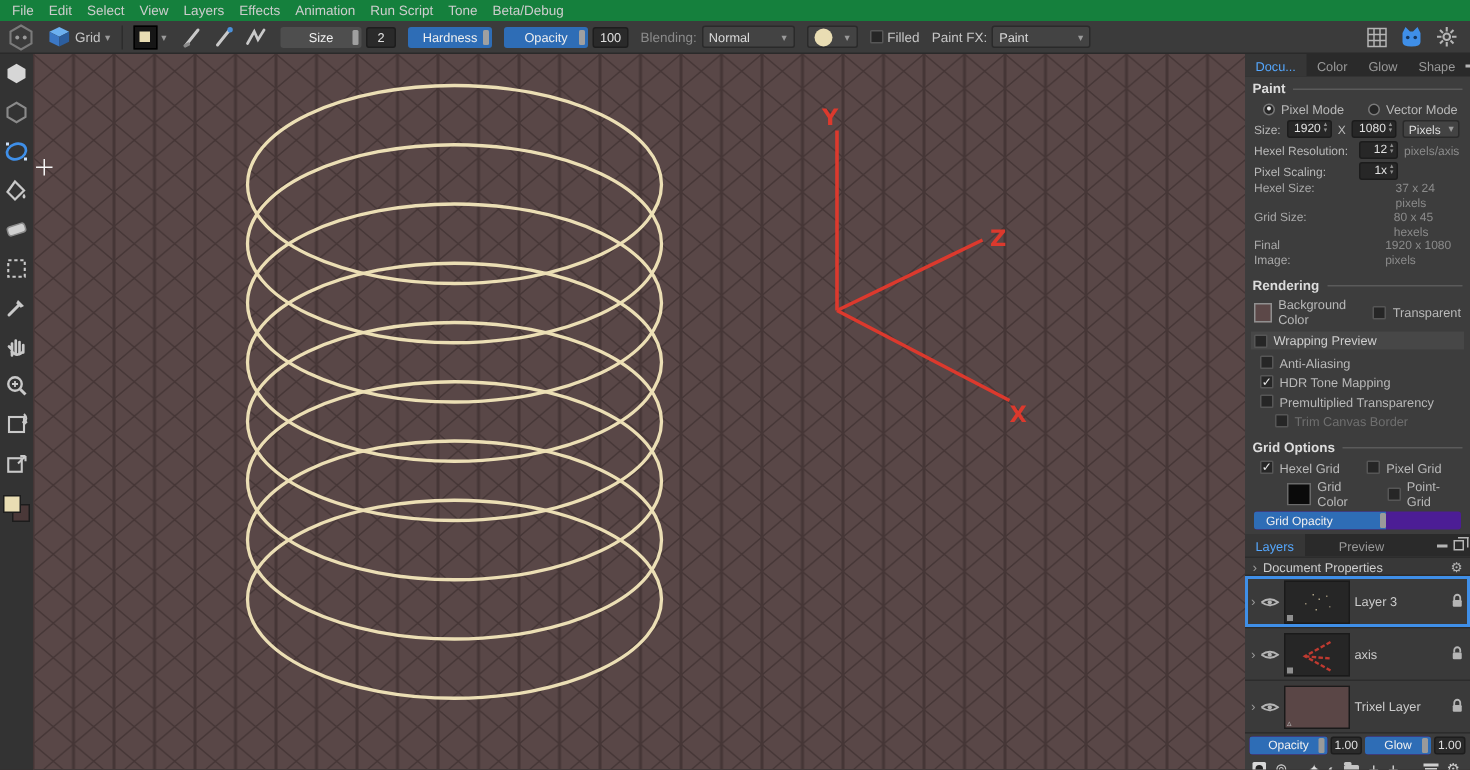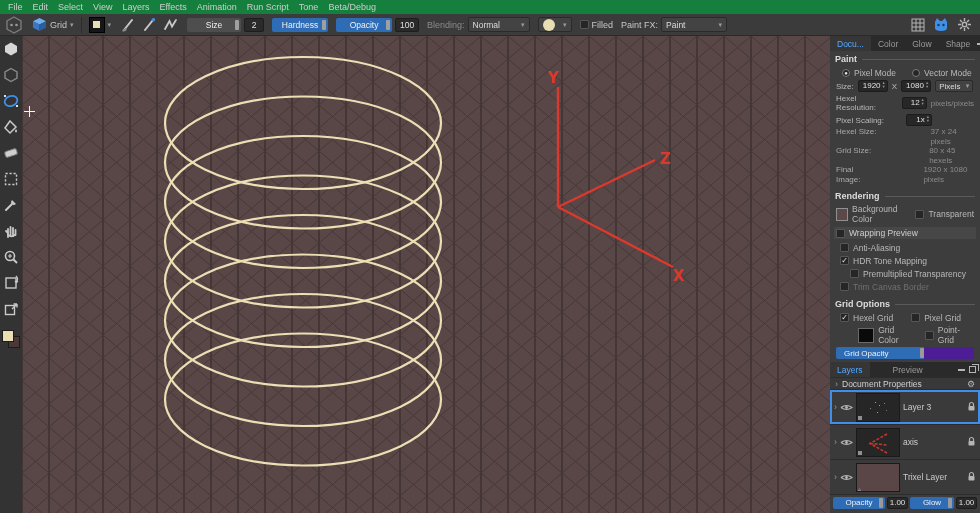--- a/index.html
+++ b/index.html
@@ -443,21 +443,21 @@
 
     <div class="prow" style="font-size:8px">
       <span style="width:66px">Hexel Resolution:</span>
       <span class="field" style="width:26px">
         <span>12</span>
         <span class="spin">
             <i class="glyph">▴</i>
             <i class="glyph">▾</i>
           </span>
       </span>
-      <span class="muted">pixels/pixels</span>
+      <span class="muted">pixels/axis</span>
     </div>
 
     <div class="prow" style="font-size:8px">
       <span style="width:66px">Pixel Scaling:</span>
       <span class="field" style="width:26px">
         <span>1x</span>
         <span class="spin">
             <i class="glyph">▴</i>
             <i class="glyph">▾</i>
           </span>
@@ -503,27 +503,27 @@
           <i></i>
         </span>
       <span>Anti-Aliasing</span>
     </div>
     <div class="prow" style="padding-left:10px">
       <span class="cb">
           <i>✓</i>
         </span>
       <span>HDR Tone Mapping</span>
     </div>
-    <div class="prow" style="padding-left:20px">
+    <div class="prow" style="padding-left:10px">
       <span class="cb">
           <i></i>
         </span>
       <span>Premultiplied Transparency</span>
     </div>
-    <div class="prow disabled" style="padding-left:10px">
+    <div class="prow disabled" style="padding-left:20px">
       <span class="cb">
           <i></i>
         </span>
       <span>Trim Canvas Border</span>
     </div>
 
     <div class="sec-head" style="margin-top:3px">
       <span>Grid Options</span>
         <span class="rule"></span>
     </div>

